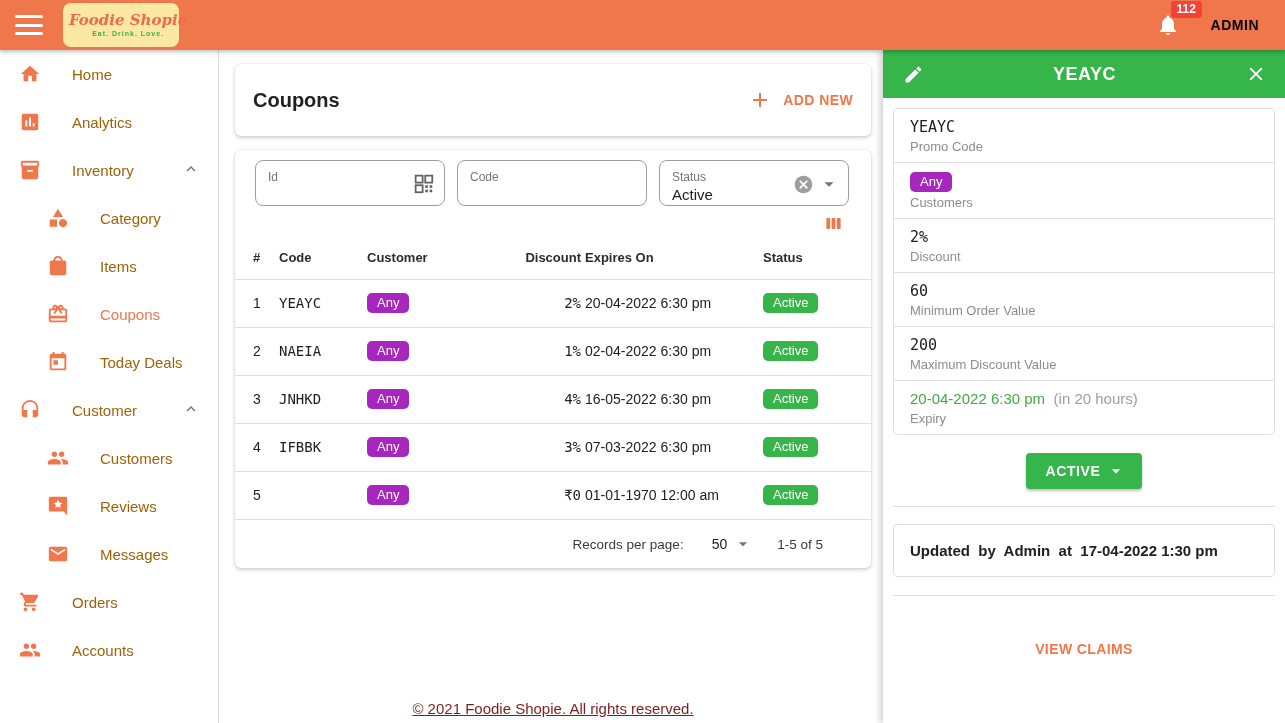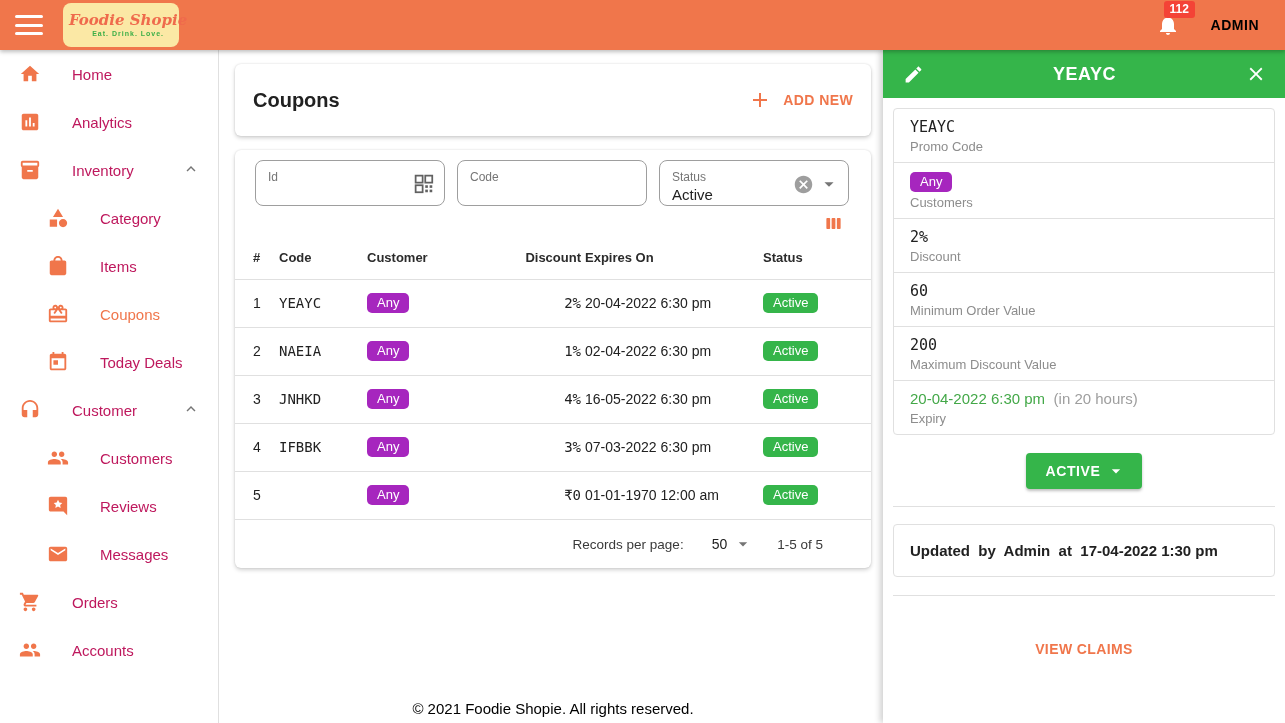--- a/index.html
+++ b/index.html
@@ -13,33 +13,33 @@
                justify-content:space-between; cursor:pointer; }
   .hamburger span { display:block; height:3px; background:#fff; border-radius:2px; }
   .logo { margin-left:20px; height:44px; width:116px; background:#FBE8A5; border-radius:8px;
           display:flex; align-items:center; padding:2px 16px 2px 4px; }
   .logo-text { margin-left:2px; line-height:1; }
   .logo-title { font-family:"DejaVu Serif", serif; font-style:italic; font-weight:bold;
                 font-size:15px; color:#EF6A4C; white-space:nowrap; }
   .logo-tagline { font-size:7px; font-weight:bold; color:#3CAE47; letter-spacing:1px; margin-top:2px; text-align:center;}
   .topbar-spacer { flex:1; }
   .bell-wrap { position:relative; width:24px; height:24px; }
-  .badge { position:absolute; top:-12px; left:8px; background:#F44336; color:#fff;
+  .badge { position:absolute; top:-12px; left:15px; background:#F44336; color:#fff;
            font-size:12px; font-weight:bold; padding:1px 6px 2px; border-radius:3px; }
   .admin-label { color:#000000; font-weight:bold; font-size:14px; letter-spacing:.5px;
                  margin:0 26px 0 31px; }
 
   
   .app-body { display:flex; height:673px; }
 
   
   .sidebar { width:219px; border-right:1px solid #E0E0E0; background:#fff; overflow:hidden; flex:none; }
   .menu-label { color:#757575; font-size:15px; padding:16px 0 14px 14px; }
   .nav-item { height:48px; display:flex; align-items:center; padding-left:19px; cursor:pointer;
-              font-size:15px; color:#be185d; }
+              font-size:15px; color:#a16207; }
   .nav-item.sub { padding-left:47px; }
   .nav-item .nicon { width:22px; height:22px; margin-right:31px; flex:none; }
   .nav-item .nicon svg { width:22px; height:22px; fill:#F0764B; }
   .nav-item.active { color:#F0764B; }
   .chevron { margin-left:auto; margin-right:18px; }
   .chevron svg { width:18px; height:18px; fill:#757575; }
 
   
   .main { flex:1; display:flex; flex-direction:column; padding:14px 12px 0 16px; background:#fff; }
   .card { background:#fff; border-radius:6px;
@@ -77,21 +77,21 @@
   .chip-purple { background:#A626BE; }
   .chip-green { background:#35B54A; }
 
   .pagination { display:flex; align-items:center; justify-content:flex-end; height:49px;
                 border-top:1px solid #E0E0E0; padding-right:48px; font-size:13.5px; color:#3a3a3a; }
   .rpp-value { margin-left:28px; font-size:14px; color:#212121; }
   .pagination .caret2 { margin-left:6px; display:flex; cursor:pointer; }
   .pagination .caret2 svg { width:20px; height:20px; fill:#757575; }
   .range-label { margin-left:24px; }
 
-  .copyright { margin-top:auto; text-align:center; color:#000000; font-size:15px; padding-bottom:6px; }
+  .copyright { margin-top:auto; text-align:center; color:#7f1d1d; font-size:15px; padding-bottom:6px;text-decoration:underline; }
 
   
   .panel { width:402px; flex:none; background:#fff; box-shadow:-3px 0 6px rgba(0,0,0,.18);
            position:relative; z-index:20; overflow:hidden; display:flex; flex-direction:column; }
   .panel-header { height:48px; background:#35B54A; display:flex; align-items:center; flex:none; }
   .panel-header .edit-btn { margin-left:20px; cursor:pointer; display:flex; }
   .panel-header .edit-btn svg { width:21px; height:21px; fill:#fff; }
   .panel-title { flex:1; text-align:center; color:#fff; font-weight:bold; font-size:18px; letter-spacing:.5px; }
   .panel-header .close-btn { margin-right:18px; cursor:pointer; display:flex; }
   .panel-header .close-btn svg { width:22px; height:22px; fill:#fff; }

